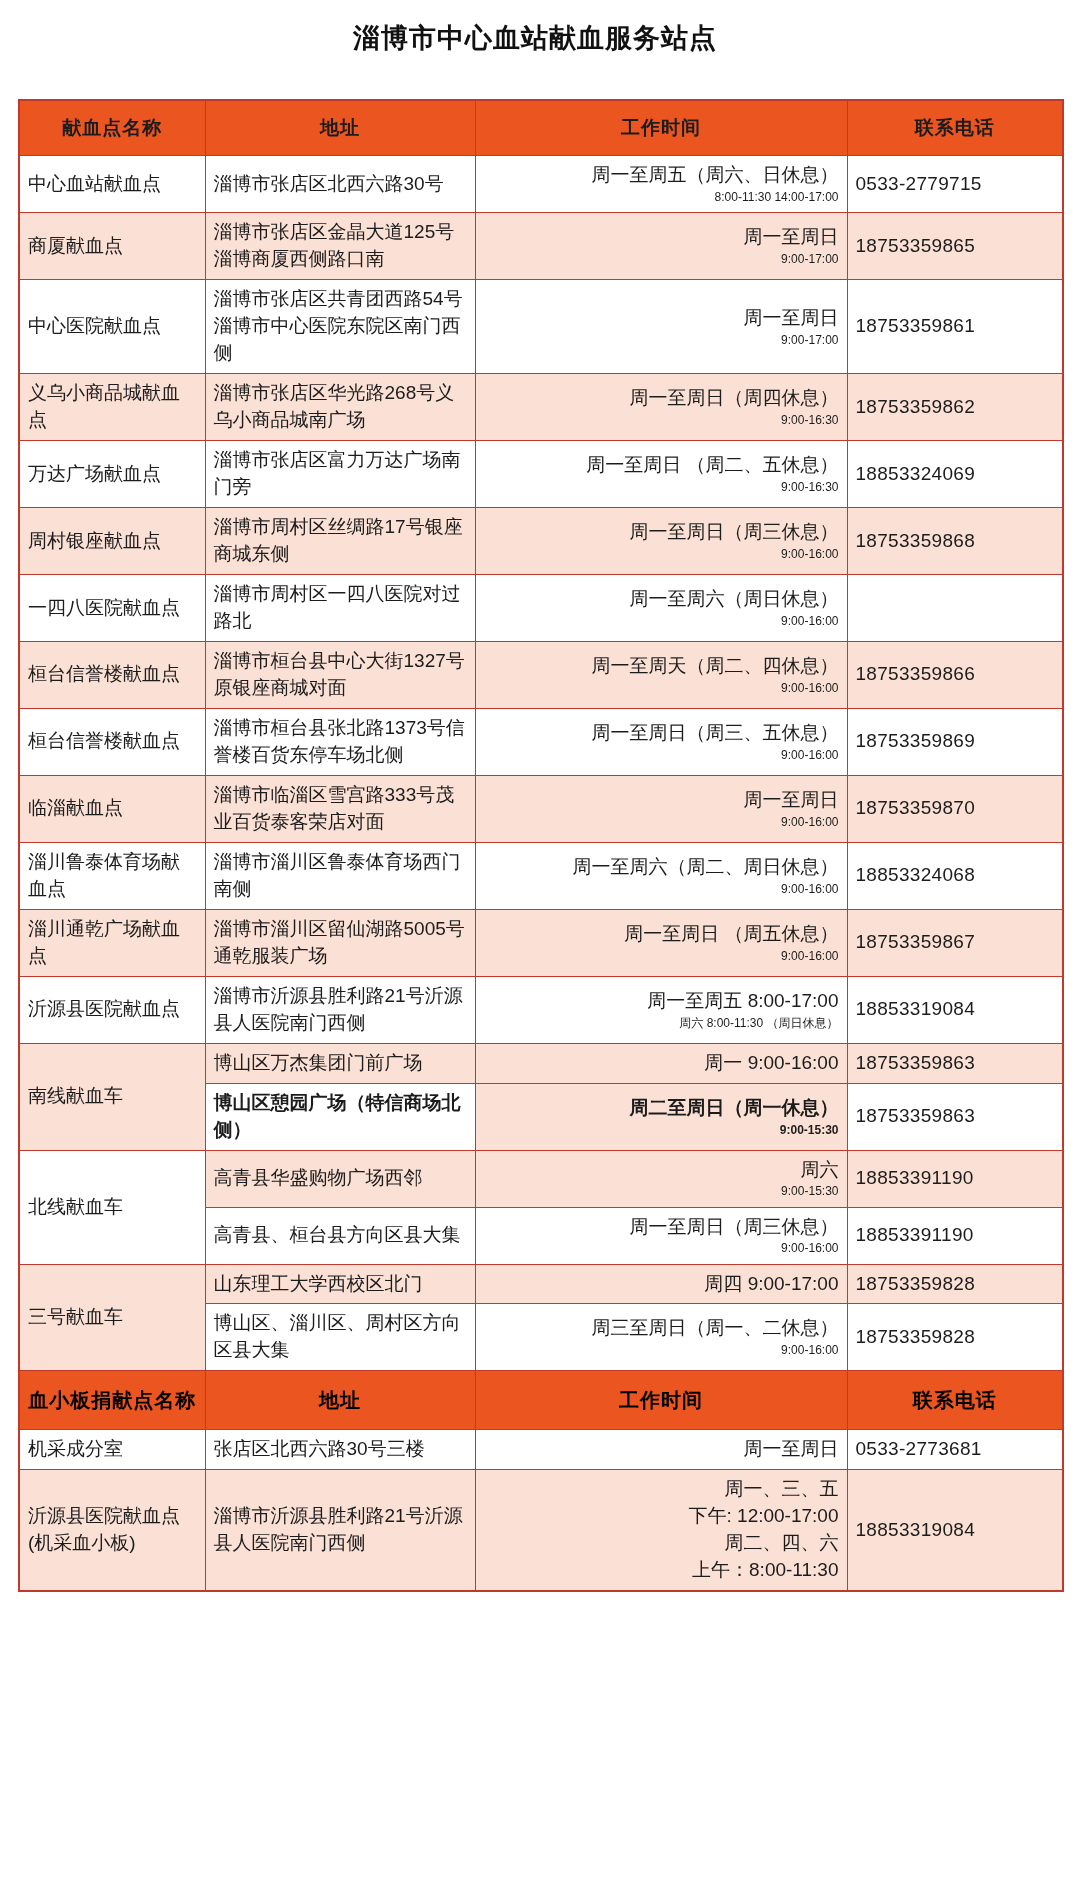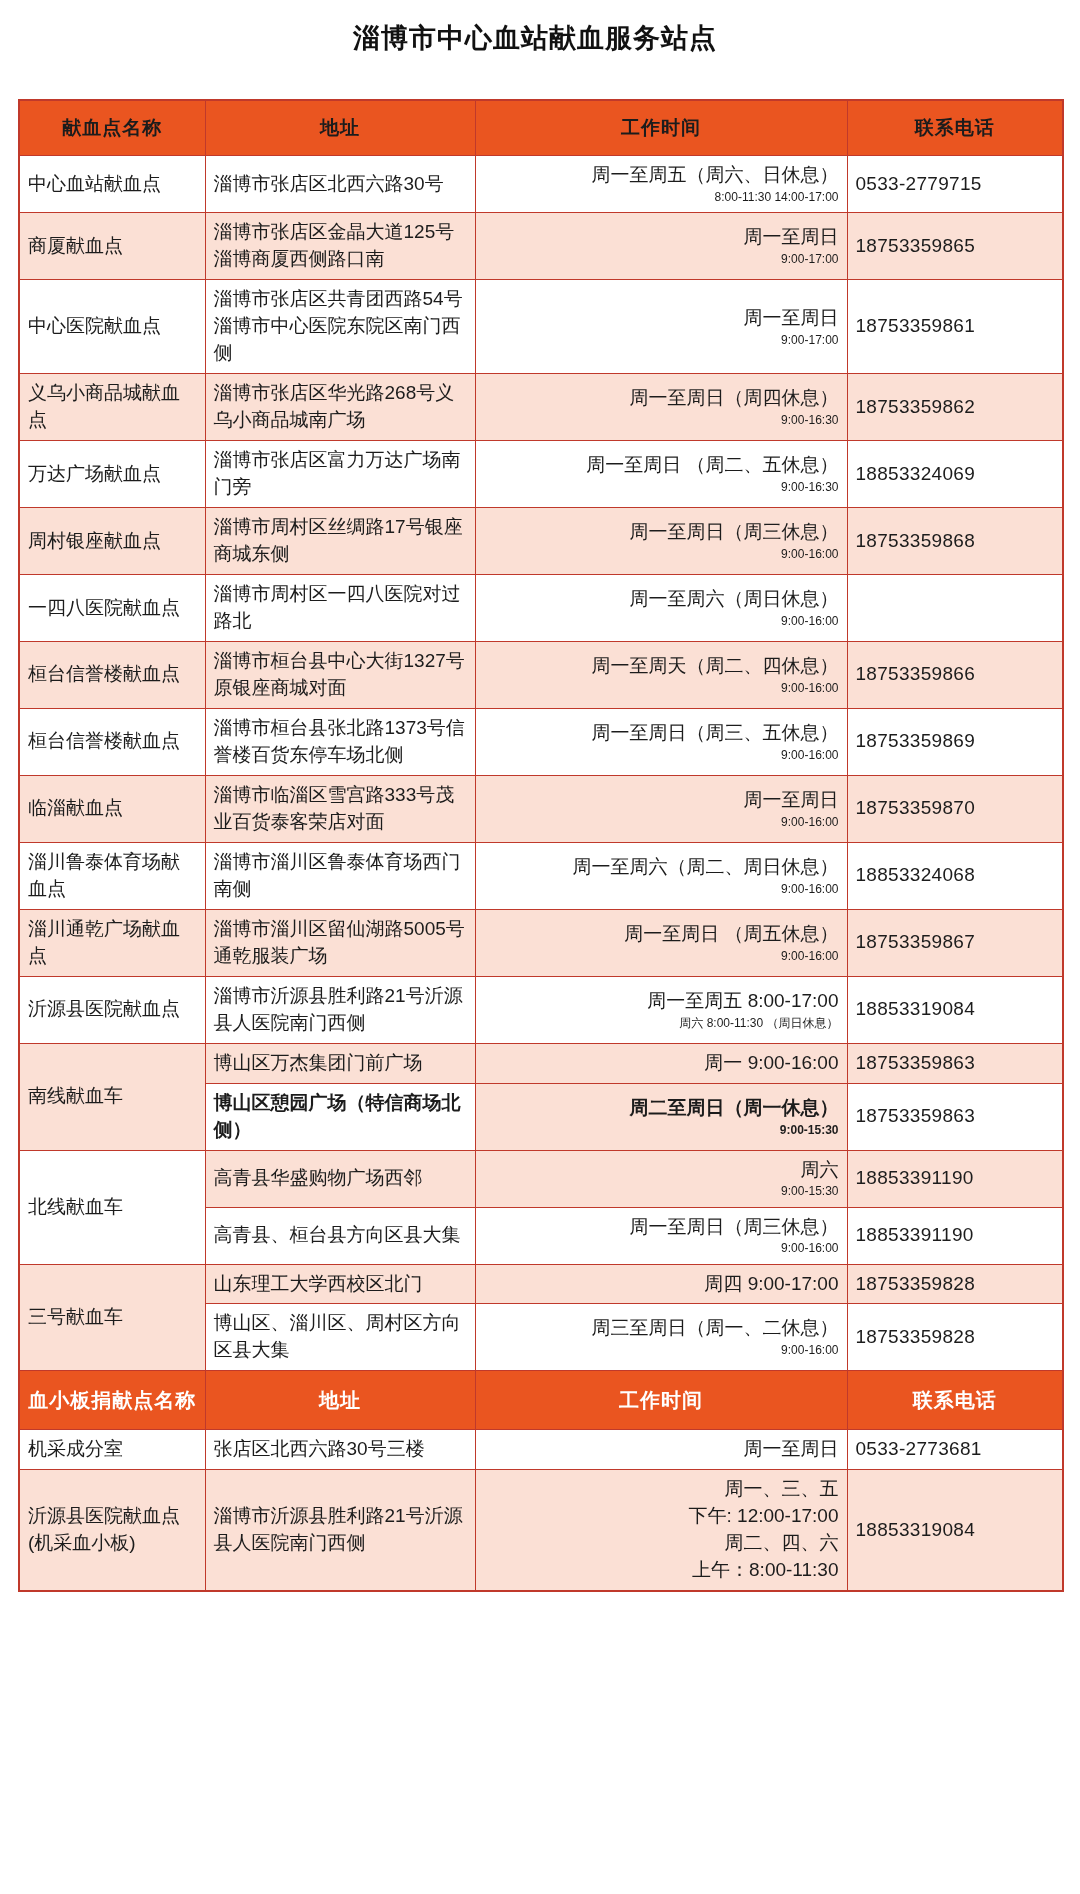--- a/index.html
+++ b/index.html
@@ -43,21 +43,21 @@
     border:1.5px solid #c0392b;
     padding:6px 8px;
     vertical-align:middle;
     font-size:19px;
     color:#1c1c1c;
     line-height:1.42;
     word-break:break-all;
   }
   thead th, tr.section-head td{
     background:#ea5520;
-    color:#ffffff;
+    color:#000000;
     font-weight:bold;
     font-size:20px;
     text-align:center;
     letter-spacing:1px;
     height:42px;
     padding:8px;
     border-color:#c0392b;
   }
   td.c-name{text-align:left;}
   td.c-addr{text-align:left;}

